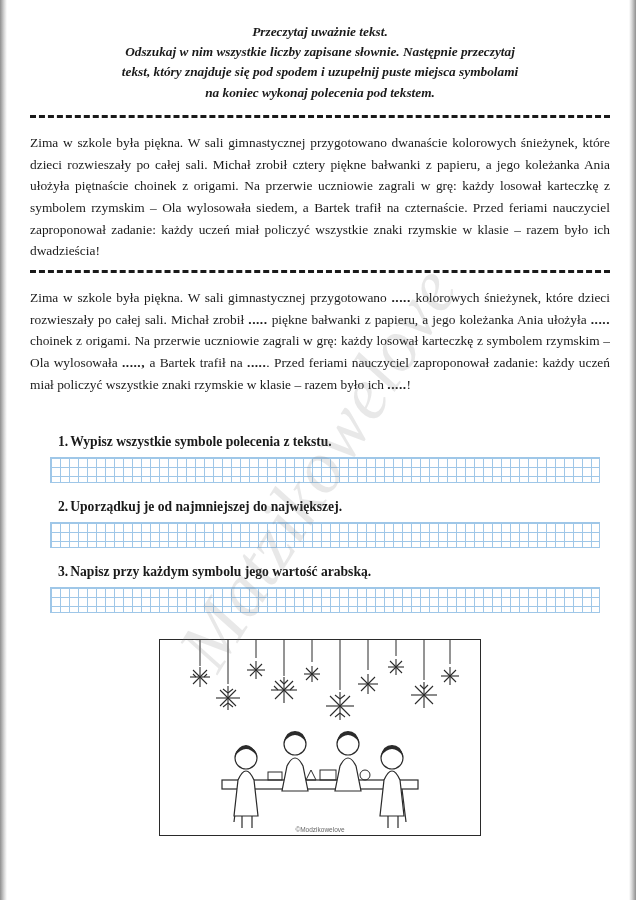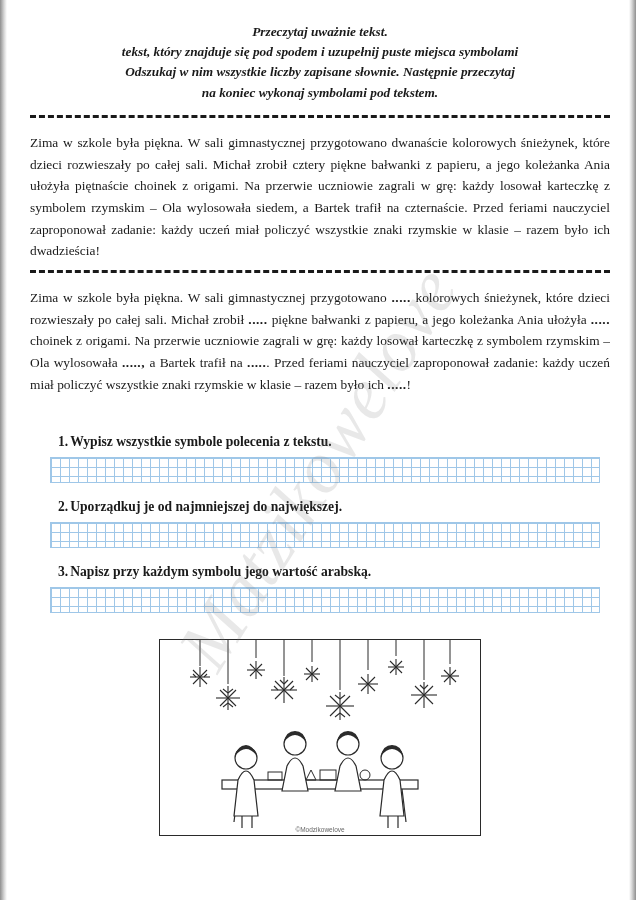--- a/index.html
+++ b/index.html
@@ -128,23 +128,23 @@
 <body>
 
 <div id="page">
 
   <div class="watermark">Matzikowelove</div>
 
   <div class="content">
 
     <div class="instructions">
       <div>Przeczytaj uważnie tekst.</div>
+      <div>Odszukaj w nim wszystkie liczby zapisane słownie. Następnie przeczytaj</div>
       <div>tekst, który znajduje się pod spodem i uzupełnij puste miejsca symbolami</div>
-      <div>Odszukaj w nim wszystkie liczby zapisane słownie. Następnie przeczytaj</div>
-      <div>na koniec wykonaj symbolami pod tekstem.</div>
+      <div>na koniec wykonaj polecenia pod tekstem.</div>
     </div>
 
     <hr class="dashed">
 
     <p class="para"><span>Zima w szkole była piękna. W sali gimnastycznej przygotowano </span><b>dwanaście</b><span> kolorowych śnieżynek, które dzieci rozwieszały po całej sali. Michał zrobił </span><b>cztery</b><span> piękne bałwanki z papieru, a jego koleżanka Ania ułożyła </span><b>piętnaście</b><span> choinek z origami. Na przerwie uczniowie zagrali w grę: każdy losował karteczkę z symbolem rzymskim – Ola wylosowała </span><b>siedem</b><span>, a Bartek trafił na </span><b>czternaście</b><span>. Przed feriami nauczyciel zaproponował zadanie: każdy uczeń miał policzyć wszystkie znaki rzymskie w klasie – razem było ich </span><b>dwadzieścia</b><span>!</span></p>
 
     <hr class="dashed">
 
     <p class="para"><span>Zima w szkole była piękna. W sali gimnastycznej przygotowano </span><span class="dots">.....</span><span> kolorowych śnieżynek, które dzieci rozwieszały po całej sali. Michał zrobił </span><span class="dots">.....</span><span> piękne bałwanki z papieru, a jego koleżanka Ania ułożyła </span><span class="dots">.....</span><span> choinek z origami. Na przerwie uczniowie zagrali w grę: każdy losował karteczkę z symbolem rzymskim – Ola wylosowała </span><span class="dots">.....,</span><span> a Bartek trafił na </span><span class="dots">.....</span><span>. Przed feriami nauczyciel zaproponował zadanie: każdy uczeń miał policzyć wszystkie znaki rzymskie w klasie – razem było ich </span><span class="dots">.....</span><span>!</span></p>
 

